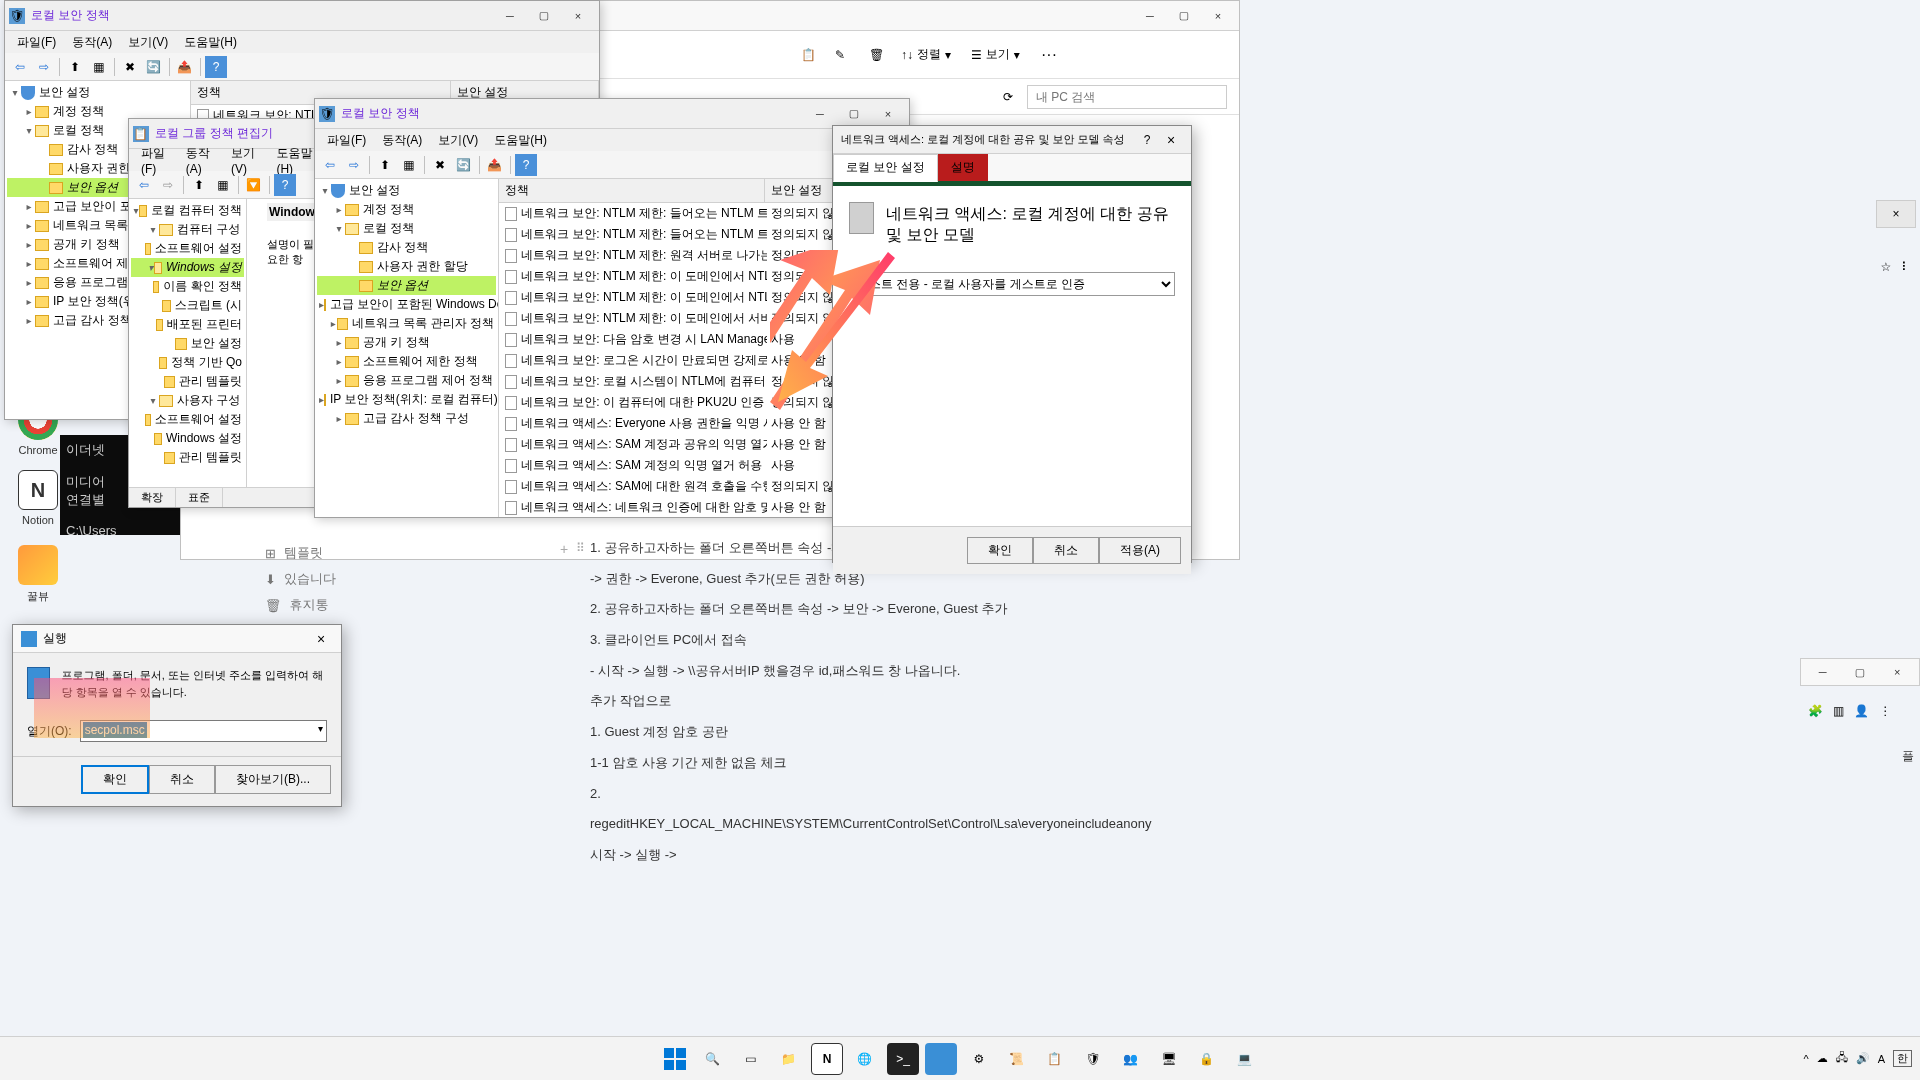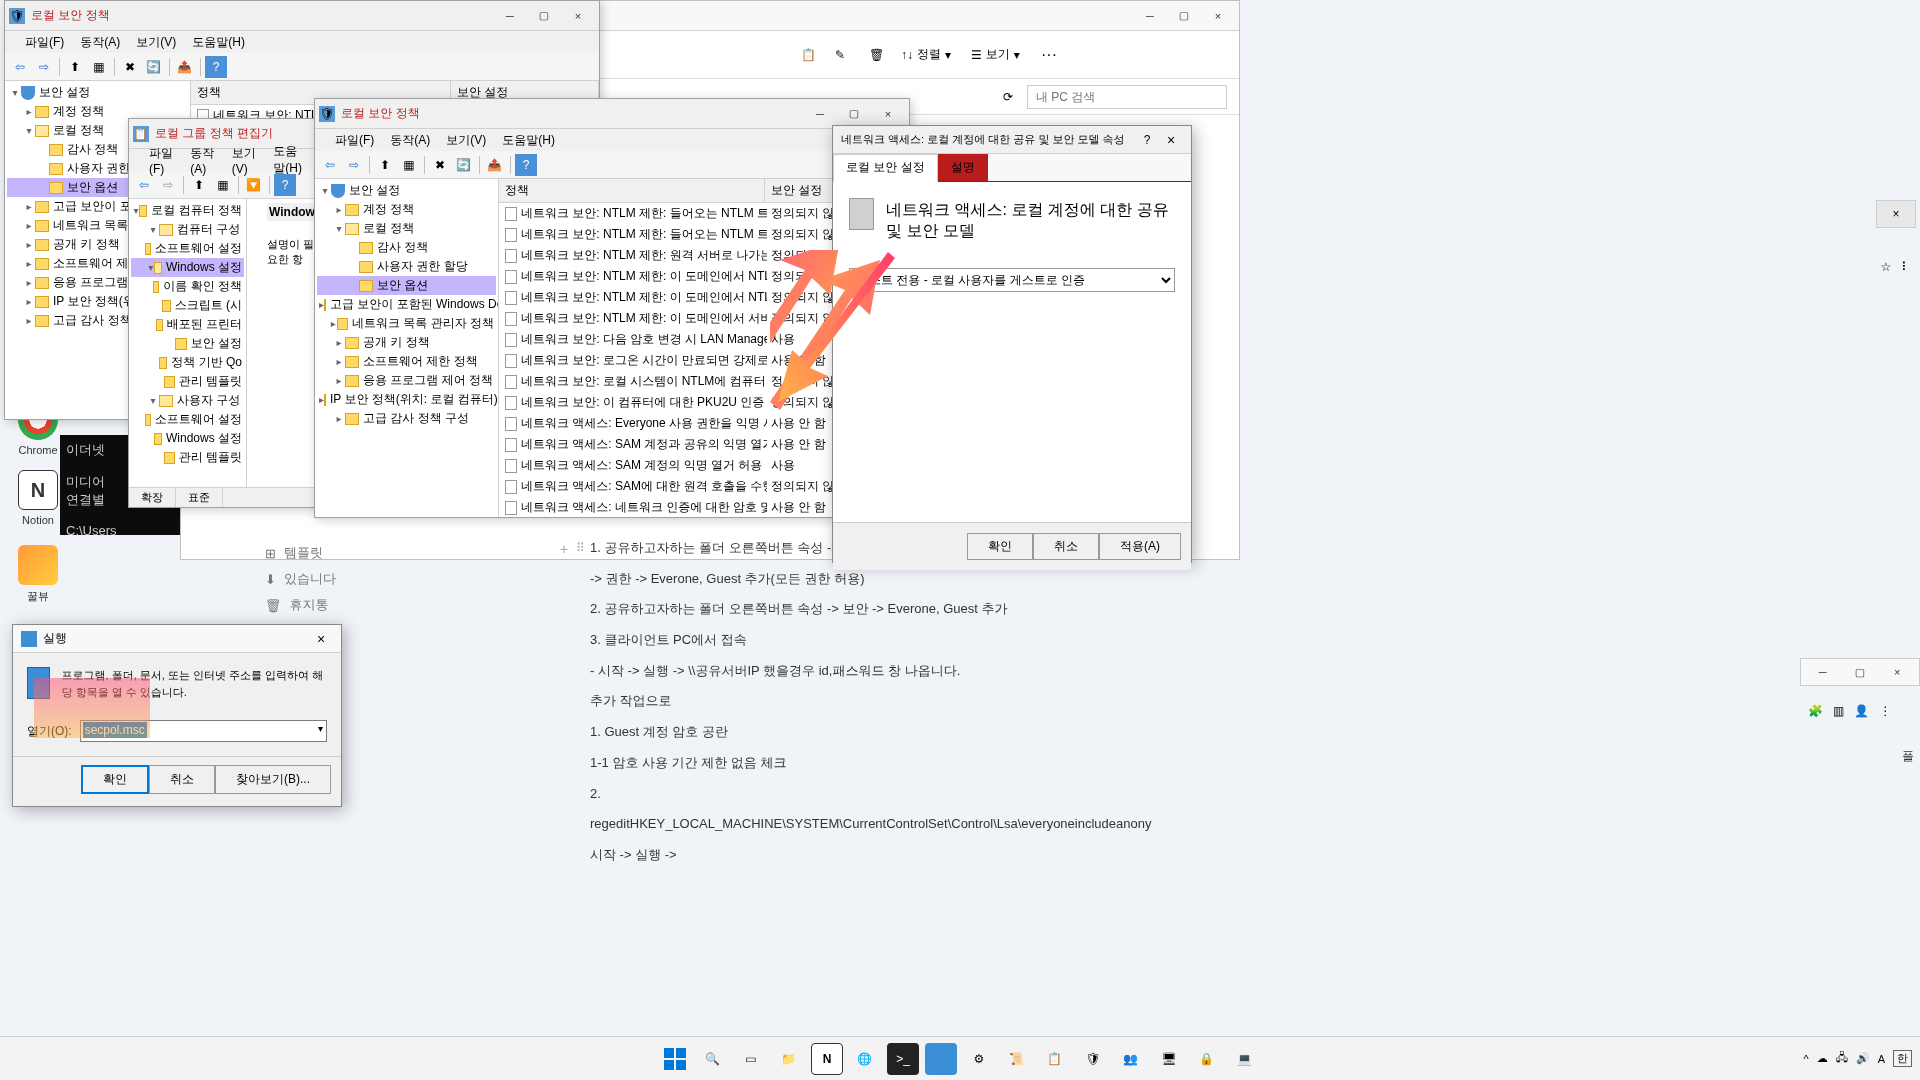--- a/index.html
+++ b/index.html
@@ -2,52 +2,52 @@
 <html><head>
 <meta charset="utf-8">
 <style>
 * { margin: 0; padding: 0; box-sizing: border-box; font-family: "Malgun Gothic", sans-serif; }
 body { width: 1920px; height: 1080px; background: #f0f3f8; position: relative; overflow: hidden; font-size: 12px; }
 
 
 .window { position: absolute; background: #f8f8f8; border: 1px solid #a0a0a0; box-shadow: 2px 2px 10px rgba(0,0,0,0.2); }
 .titlebar { height: 30px; display: flex; align-items: center; padding: 0 4px; background: #f0f0f0; border-bottom: 1px solid #d0d0d0; }
 .titlebar-icon { width: 16px; height: 16px; margin-right: 6px; background: #5a9bd5; display: inline-flex; align-items: center; justify-content: center; }
-.titlebar-title { flex: 1; font-size: 12px; color: #b91c1c; }
+.titlebar-title { flex: 1; font-size: 12px; color: #6d28d9; }
 .win-controls { display: flex; }
 .win-btn { width: 34px; height: 22px; display: flex; align-items: center; justify-content: center; font-size: 11px; color: #333; cursor: pointer; }
 
-.menubar { height: 22px; display: flex; align-items: center; padding: 0 12px; background: #f0f0f0; font-size: 12px; }
+.menubar { height: 22px; display: flex; align-items: center; padding: 0 4px; background: #f0f0f0; font-size: 12px; }
 .menubar span { padding: 2px 8px; cursor: pointer; }
 
 .toolbar { height: 28px; display: flex; align-items: center; padding: 2px 4px; background: #f5f5f5; border-bottom: 1px solid #d0d0d0; gap: 2px; }
 .tool-btn { width: 22px; height: 22px; display: flex; align-items: center; justify-content: center; cursor: pointer; border: 1px solid transparent; }
 .tool-sep { width: 1px; height: 18px; background: #c0c0c0; margin: 0 2px; }
 
 .pane-container { display: flex; height: calc(100% - 80px); background: white; }
 .tree-pane { width: 180px; border-right: 1px solid #d0d0d0; overflow: hidden; background: white; padding: 2px; }
 .tree-item { display: flex; align-items: center; padding: 1px 2px; font-size: 12px; white-space: nowrap; cursor: pointer; }
-.tree-item.selected { background: #c4b5fd; }
+.tree-item.selected { background: #bef264; font-style: italic; }
 .tree-indent { display: inline-block; }
 .tree-toggle { width: 12px; display: inline-block; text-align: center; color: #666; font-size: 10px; }
 .folder-icon { width: 14px; height: 12px; background: #ffd968; border: 1px solid #daa520; margin-right: 4px; display: inline-block; }
 .folder-icon.open { background: #ffe89a; }
 .shield-icon { width: 14px; height: 14px; background: #4a90d9; margin-right: 4px; display: inline-block; border-radius: 0 0 50% 50%; }
 
 .list-pane { flex: 1; background: white; overflow: hidden; }
 .list-header { display: flex; background: #f0f0f0; border-bottom: 1px solid #d0d0d0; font-size: 12px; }
 .list-header-col { padding: 3px 6px; border-right: 1px solid #d0d0d0; }
 .list-row { display: flex; padding: 1px 2px; font-size: 12px; cursor: pointer; white-space: nowrap; }
 .list-cell { padding: 1px 4px; overflow: hidden; text-overflow: ellipsis; display: flex; align-items: center; }
 .doc-icon { width: 12px; height: 14px; background: #fff; border: 1px solid #999; margin-right: 4px; display: inline-block; flex-shrink: 0; }
 
 
 .prop-dialog { position: absolute; background: #f0f0f0; border: 1px solid #888; box-shadow: 3px 3px 15px rgba(0,0,0,0.3); }
 .prop-title { height: 28px; display: flex; align-items: center; padding: 0 8px; font-size: 12px; border-bottom: 1px solid #d0d0d0; }
-.prop-tabs { display: flex; background: #f8f8f8; border-bottom: 1px solid #14532d; }
+.prop-tabs { display: flex; background: #f8f8f8; border-bottom: 5px solid #14532d; }
 .prop-tab { padding: 4px 12px; font-size: 12px; cursor: pointer; border: 1px solid transparent; background: #b91c1c; }
 .prop-tab.active { background: white; border: 1px solid #ccc; border-bottom: 1px solid white; margin-bottom: -1px; }
 .prop-body { padding: 16px; background: white; }
 .prop-select { width: 100%; padding: 3px; font-size: 12px; border: 1px solid #999; background: white; }
 .prop-buttons { display: flex; justify-content: flex-end; padding: 10px; background: #f0f0f0; border-top: 1px solid #ccc; }
 .prop-btn { padding: 4px 20px; font-size: 12px; border: 1px solid #999; background: #f0f0f0; cursor: pointer; }
 
 
 .run-dialog { position: absolute; background: #f0f0f0; border: 1px solid #888; box-shadow: 3px 3px 15px rgba(0,0,0,0.3); }
 .run-body { padding: 14px; display: flex; gap: 12px; }

